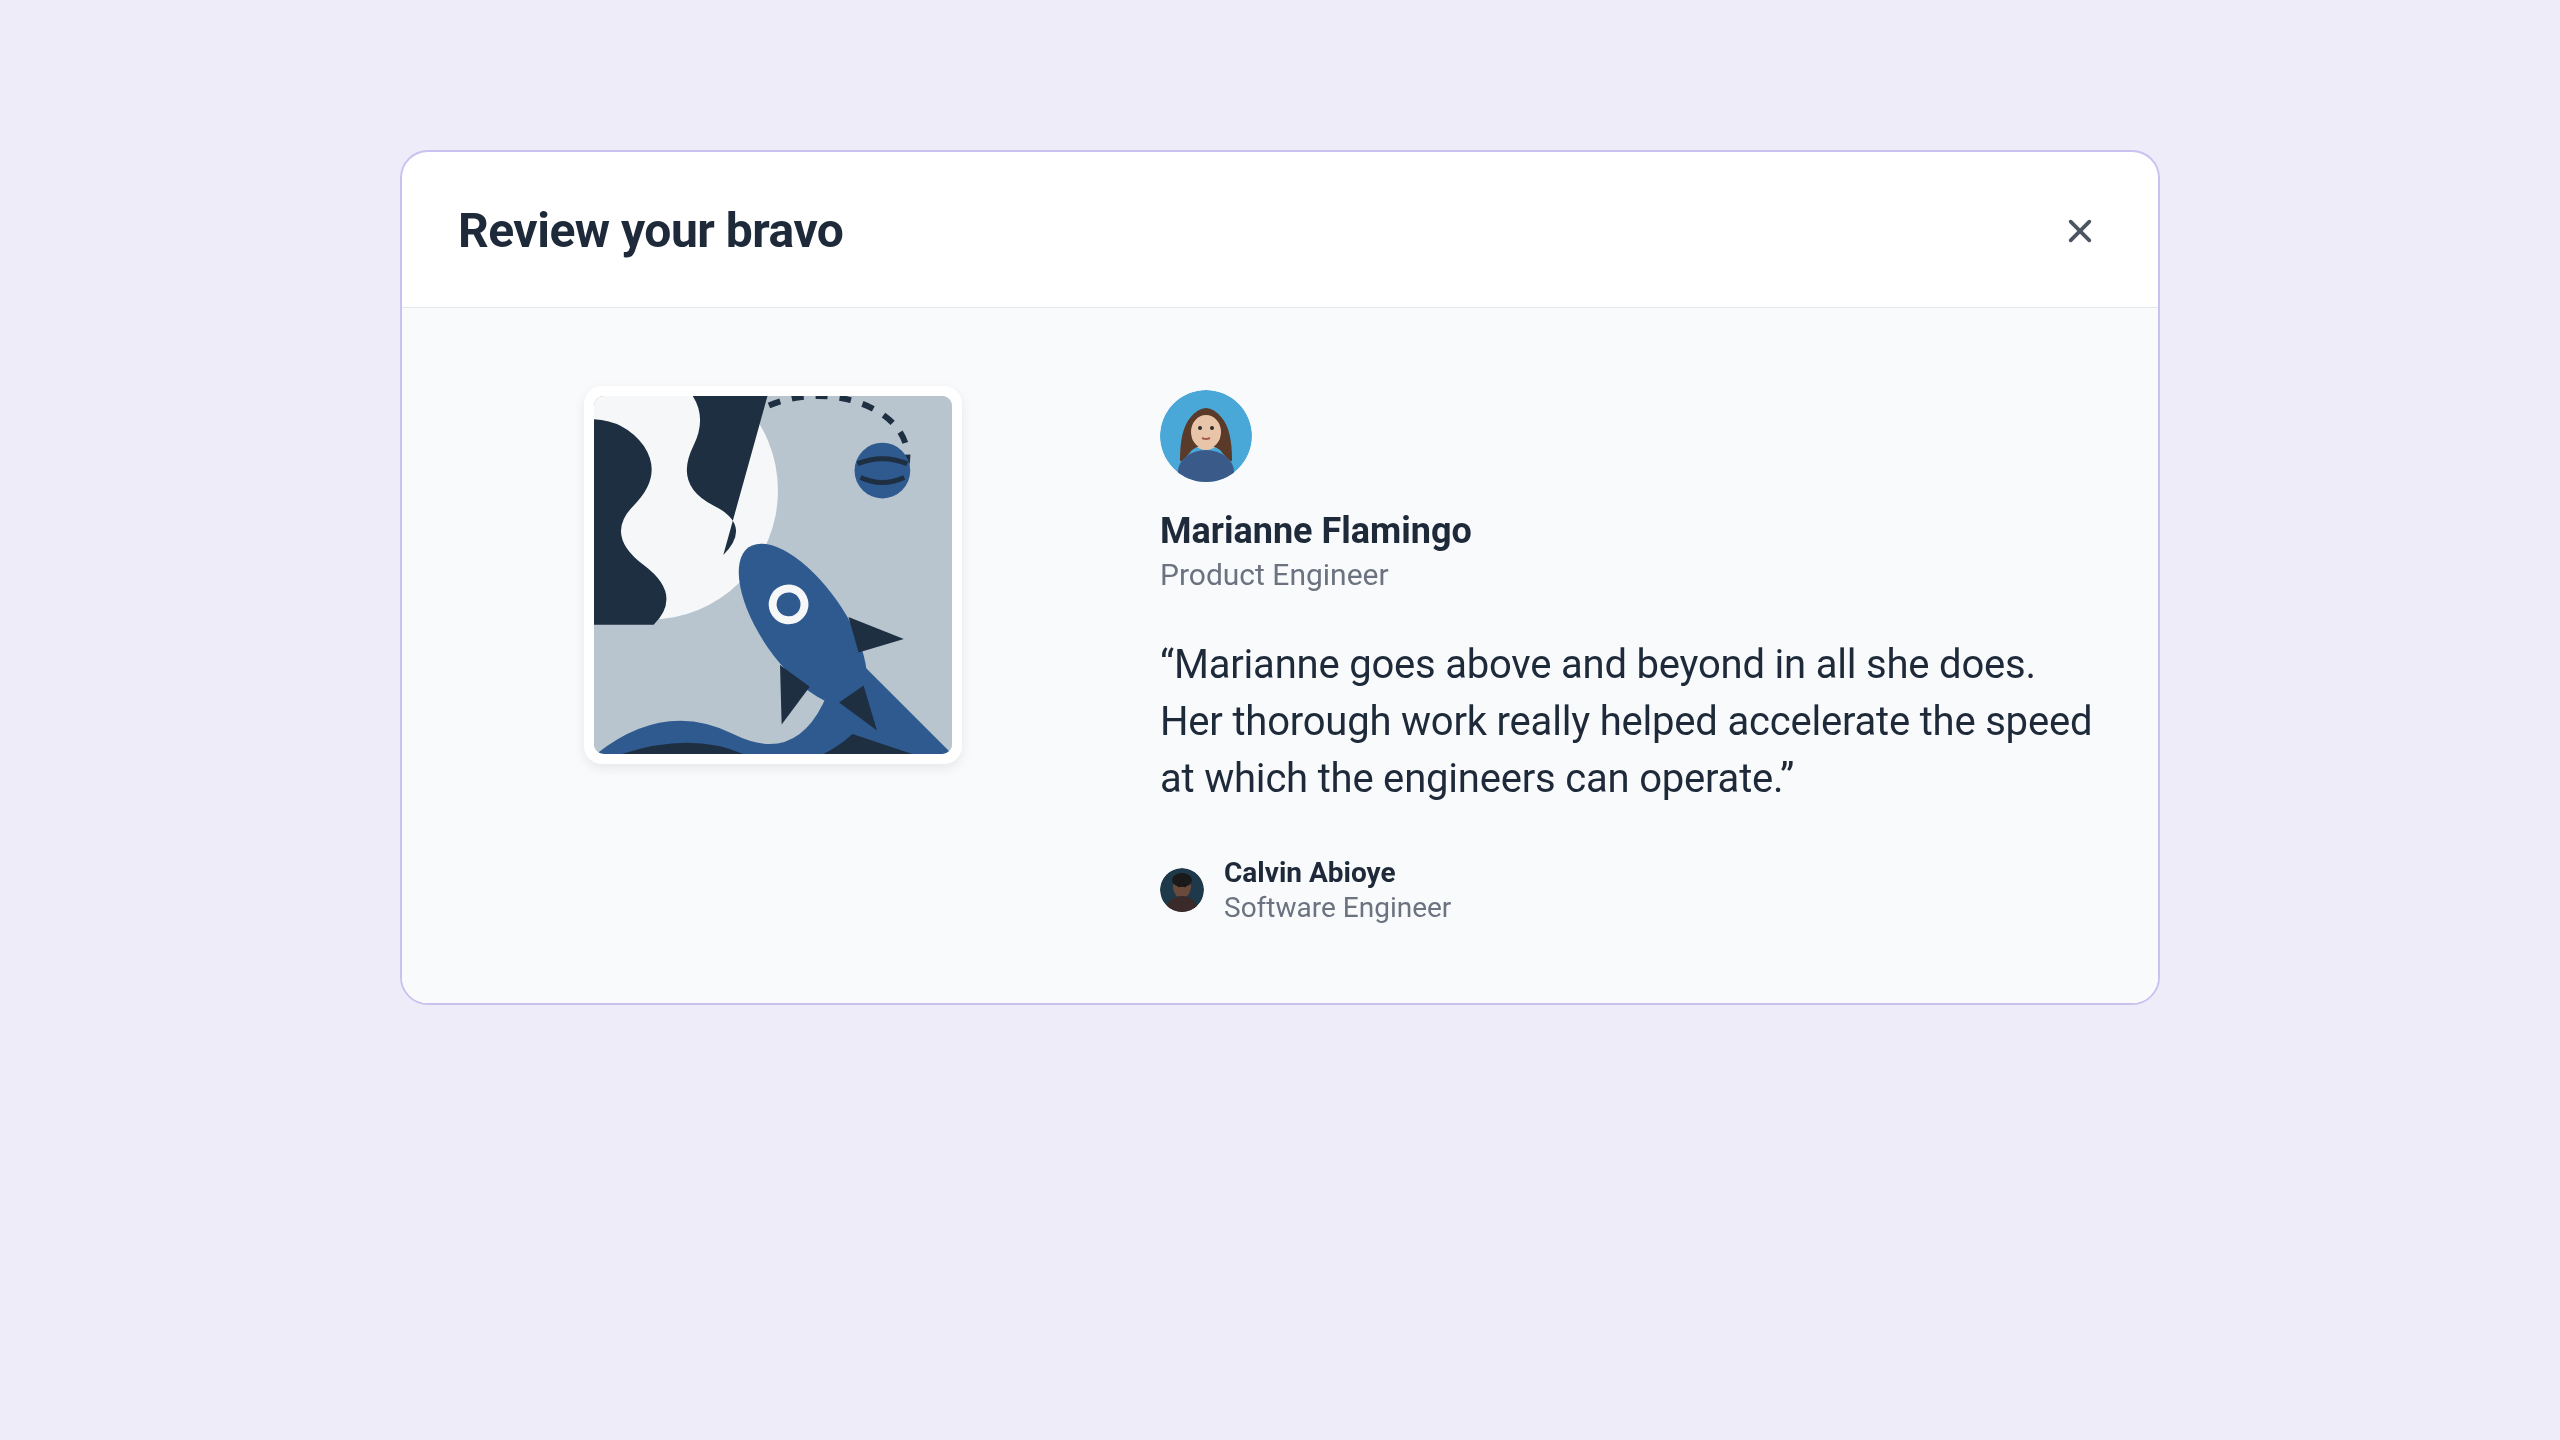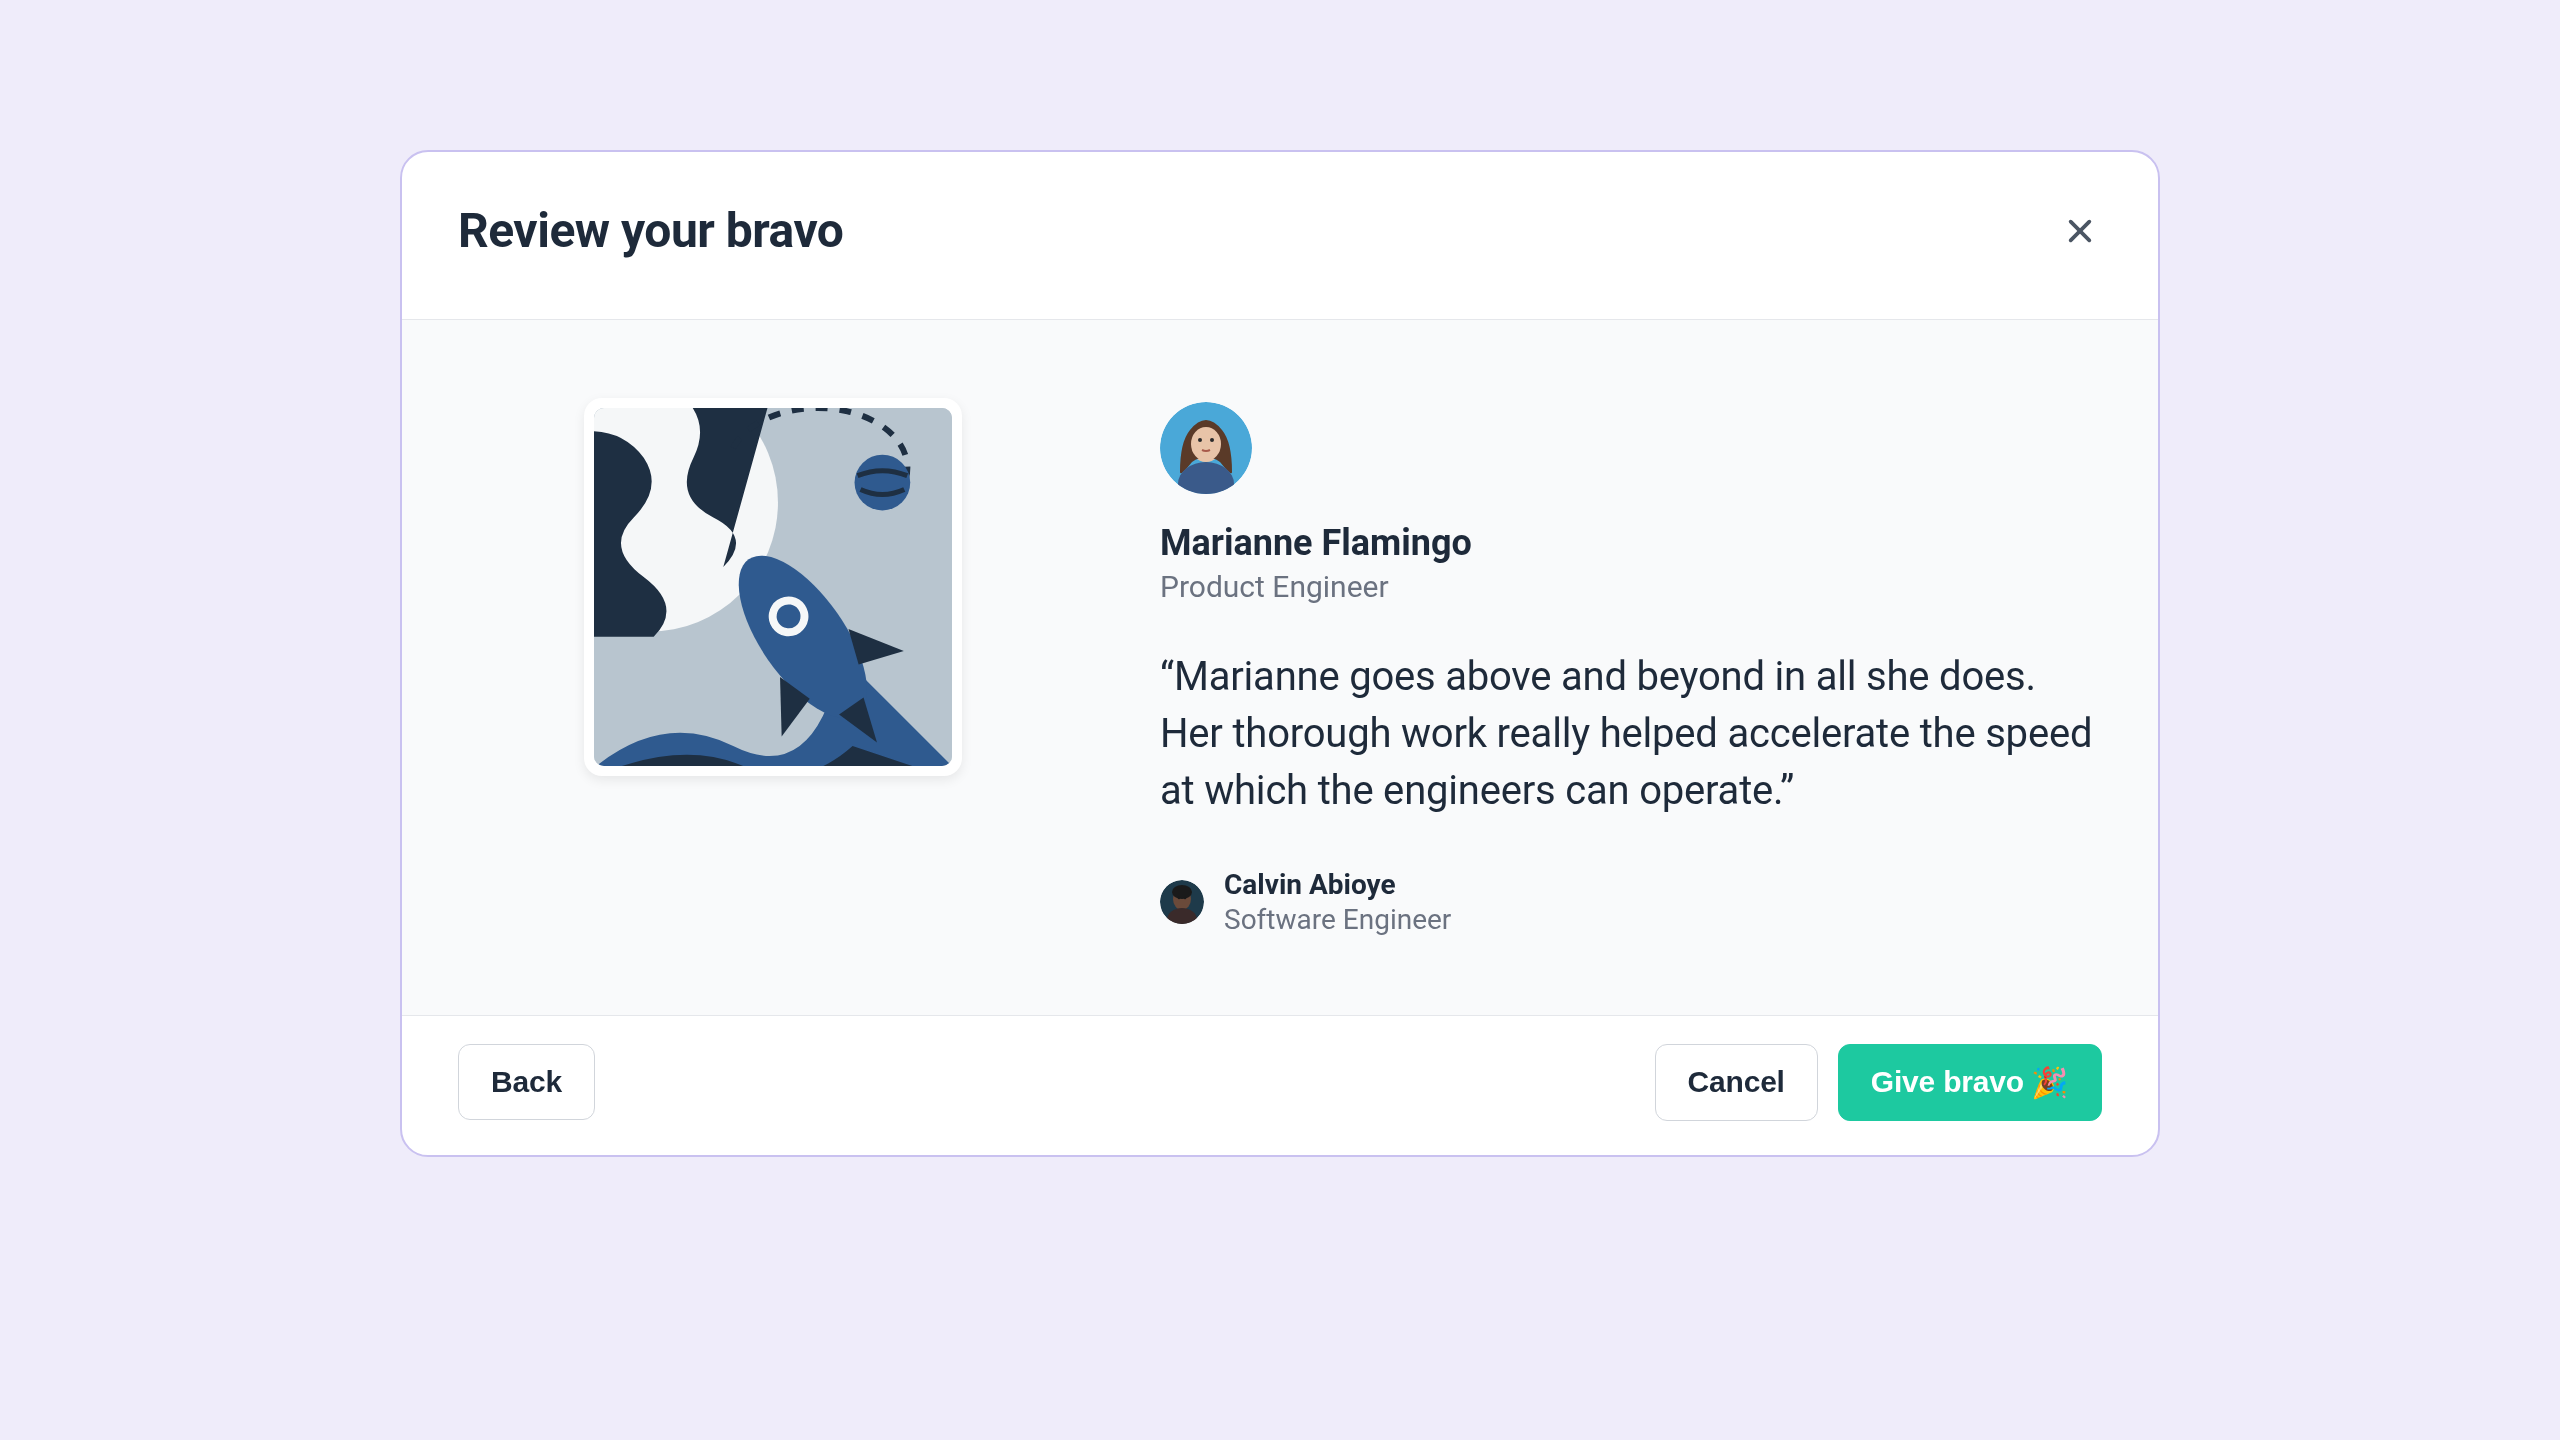--- a/index.html
+++ b/index.html
@@ -21,21 +21,21 @@
 
 .modal {
   width: 1760px;
   background: #ffffff;
   border: 2px solid #c9c1f0;
   border-radius: 28px;
   overflow: hidden;
 }
 
 .modal-header {
-  padding: 50px 56px 60px 56px;
+  padding: 50px 56px 48px 56px;
   display: flex;
   justify-content: space-between;
   align-items: center;
   border-bottom: 1px solid #e5e7eb;
 }
 
 .modal-title {
   font-size: 48px;
   font-weight: 700;
   color: #1e2a3a;
@@ -284,23 +284,13 @@
           <circle cx="25" cy="18" r="1.2" fill="#1a1a1a"></circle>
         </svg>
         <div>
           <div class="sender-name">Calvin Abioye</div>
           <div class="sender-title">Software Engineer</div>
         </div>
       </div>
     </div>
   </div>
 
-  <div class="modal-footer">
-    <button class="btn">Back</button>
-    <div class="footer-right">
-      <button class="btn">Cancel</button>
-      <button class="btn btn-primary">
-        <span>Give bravo</span>
-        <span>🎉</span>
-      </button>
-    </div>
-  </div>
 </div>
 
 </body></html>

